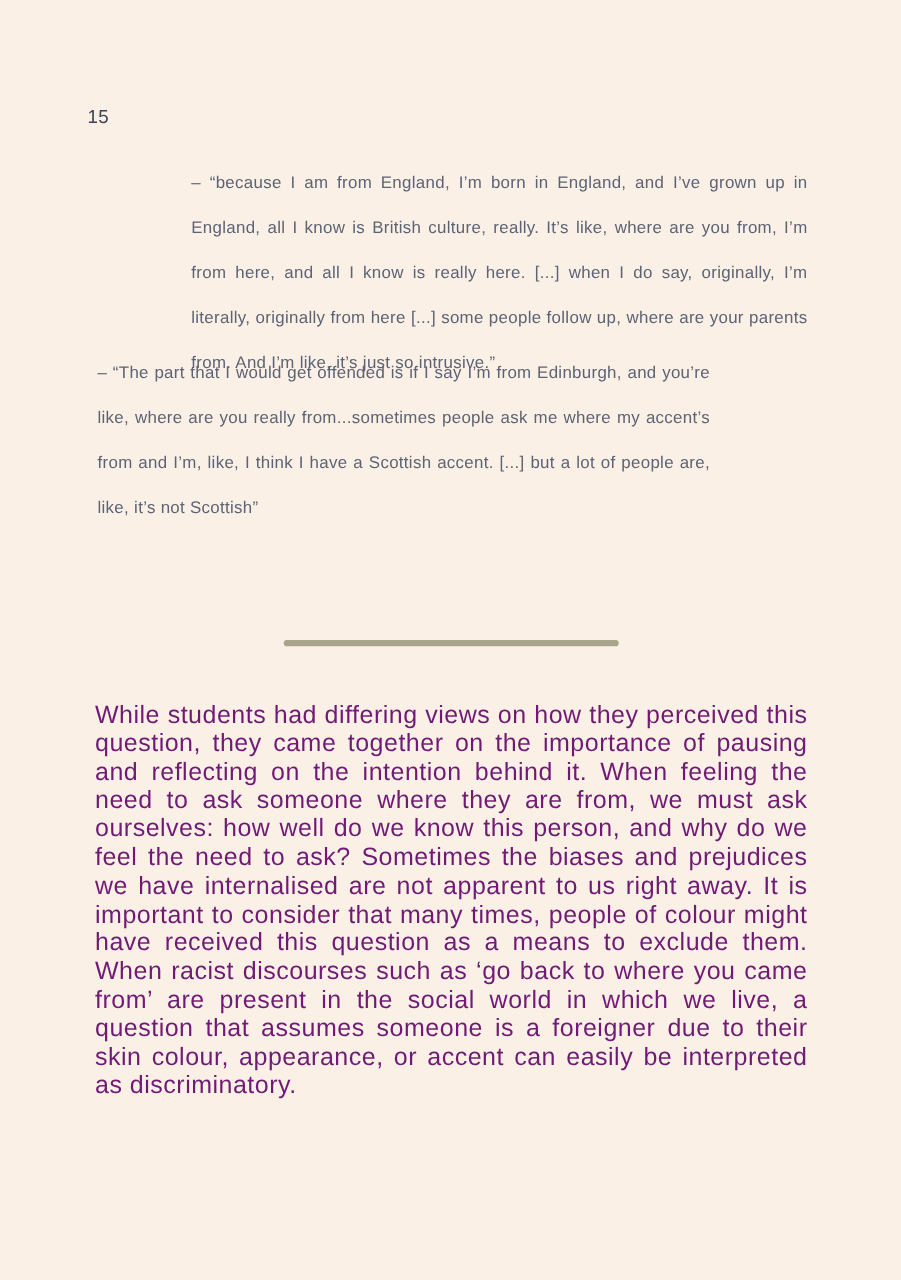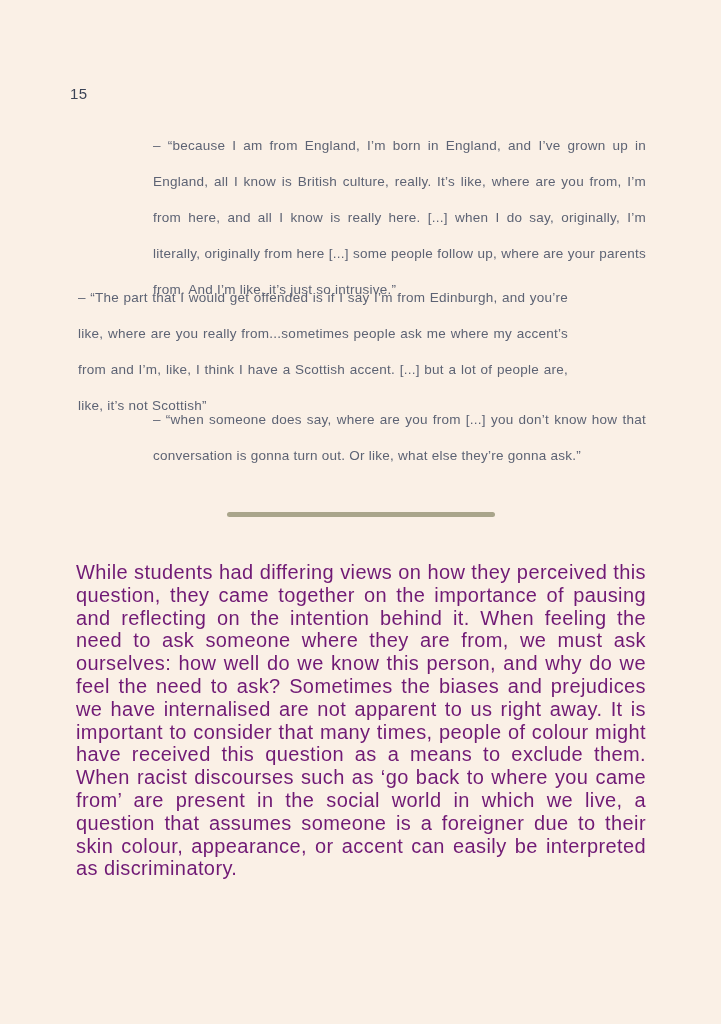--- a/index.html
+++ b/index.html
@@ -79,19 +79,18 @@
 <body>
 
 <div class="page">
 
   <div class="page-number">15</div>
 
   <div class="quote quote-1">– “because I am from England, I’m born in England, and I’ve grown up in England, all I know is British culture, really. It’s like, where are you from, I’m from here, and all I know is really here. [...] when I do say, originally, I’m literally, originally from here [...] some people follow up, where are your parents from. And I’m like, it’s just so intrusive.”</div>
 
   <div class="quote quote-2">– “The part that I would get offended is if I say I’m from Edinburgh, and you’re like, where are you really from...sometimes people ask me where my accent’s from and I’m, like, I think I have a Scottish accent. [...] but a lot of people are, like, it’s not Scottish”</div>
 
-  <div class="quote quote-3">– “when someone does say, where are you from [...] you don’t know how that conversation is gonna turn out. Or like, what else they’re gonna ask.”</div>
 
   <div class="divider"></div>
 
   <div class="main-paragraph">While students had differing views on how they perceived this question, they came together on the importance of pausing and reflecting on the intention behind it. When feeling the need to ask someone where they are from, we must ask ourselves: how well do we know this person, and why do we feel the need to ask? Sometimes the biases and prejudices we have internalised are not apparent to us right away. It is important to consider that many times, people of colour might have received this question as a means to exclude them. When racist discourses such as ‘go back to where you came from’ are present in the social world in which we live, a question that assumes someone is a foreigner due to their skin colour, appearance, or accent can easily be interpreted as discriminatory.</div>
 
 </div>
 
 </body></html>

